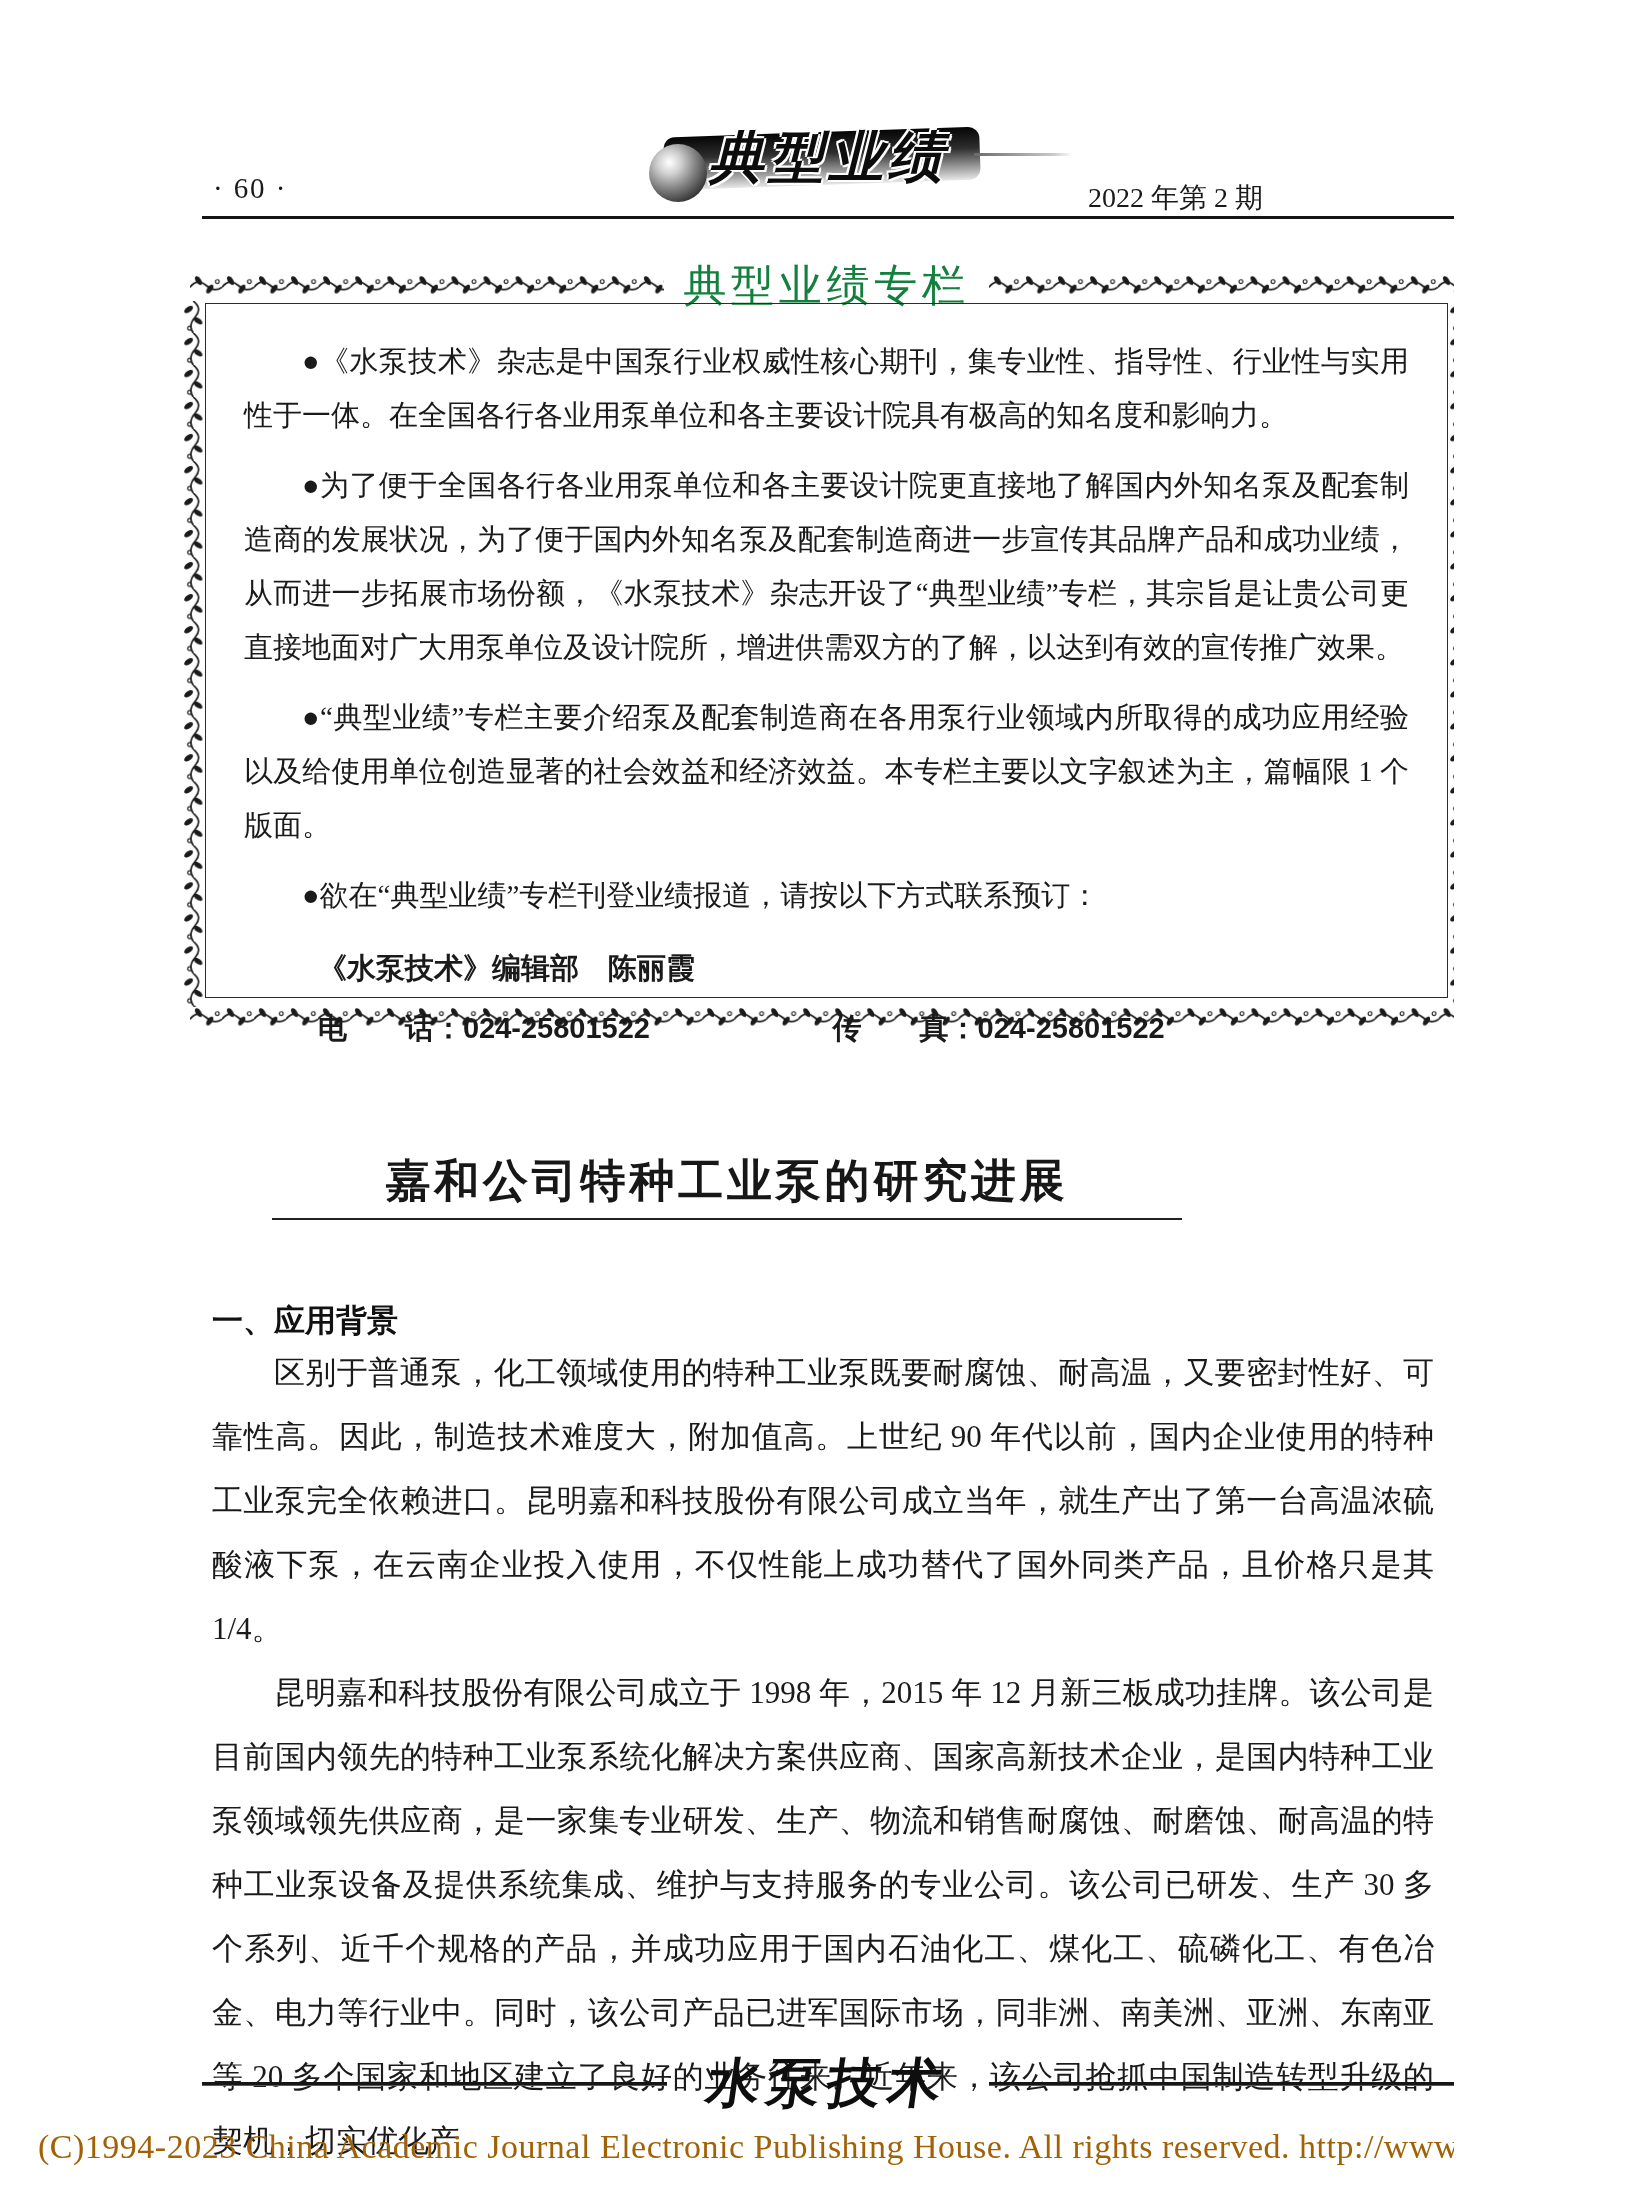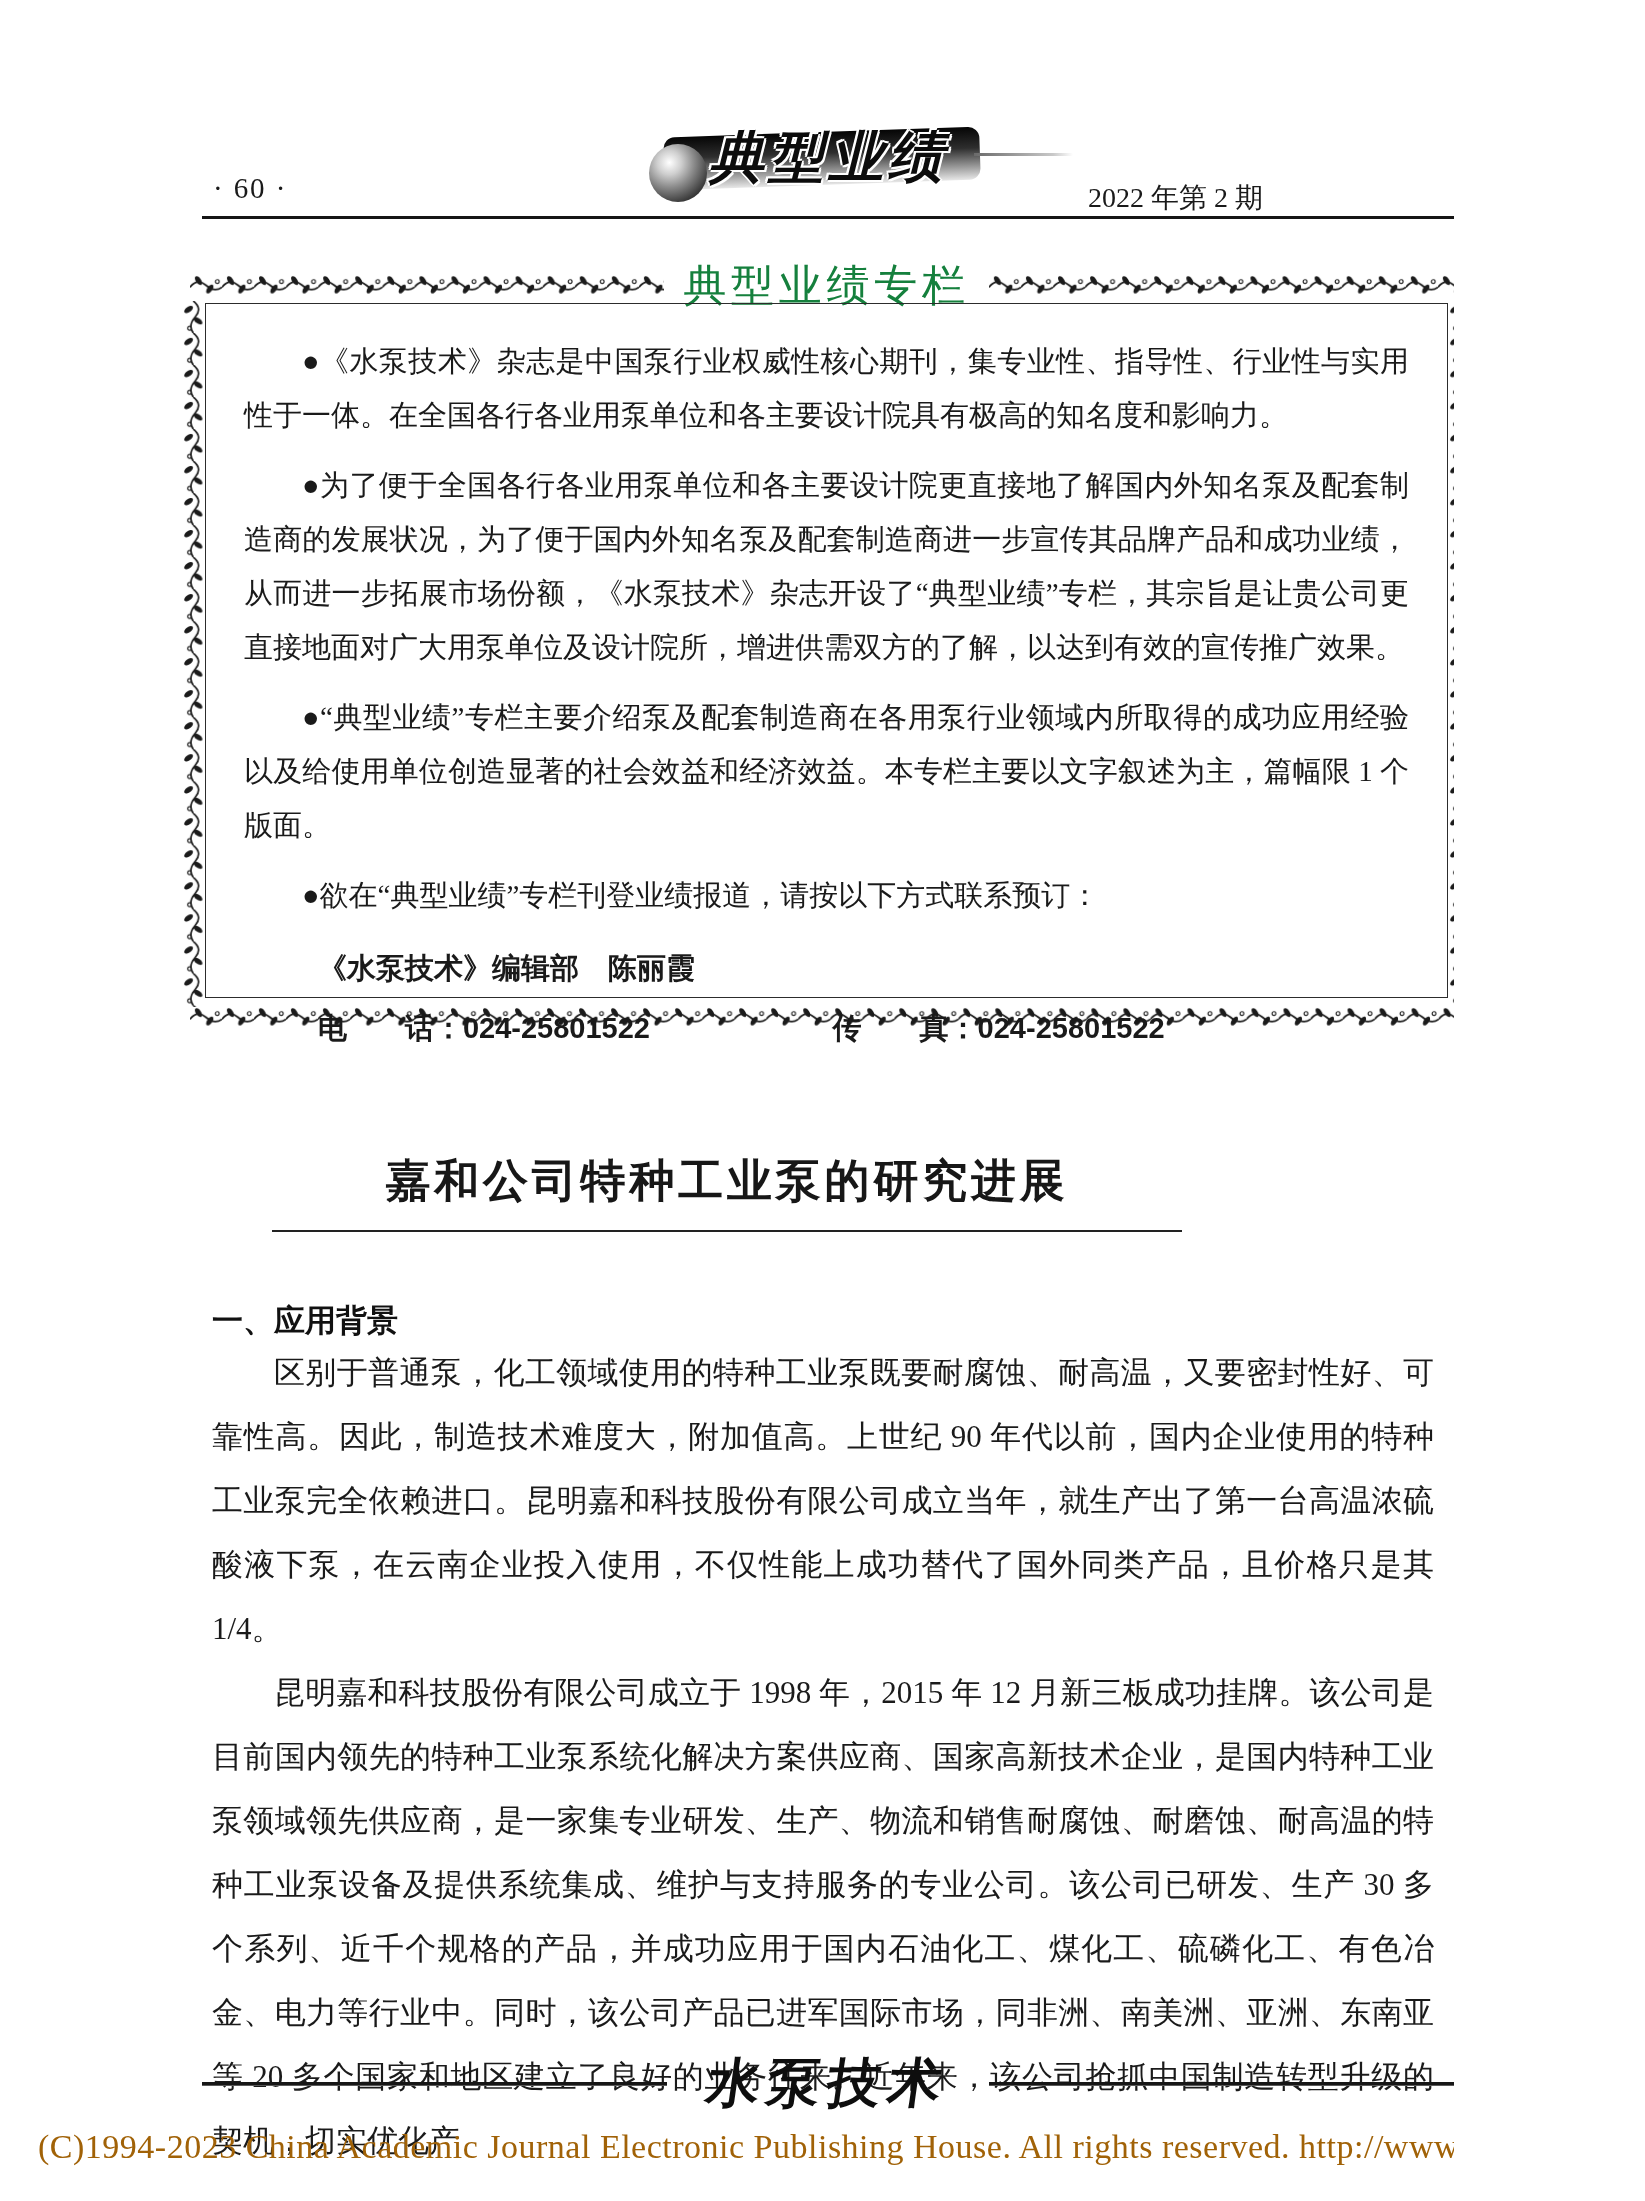--- a/index.html
+++ b/index.html
@@ -80,21 +80,21 @@
     font-weight:bold;font-size:29px;line-height:60px;
   }
   .contact-row .c-left{margin-left:3.1em;width:43%;white-space:nowrap;}
   .contact-row .c-right{white-space:nowrap;}
   
   .article-title-wrap{position:absolute;left:0;right:0;top:1151px;text-align:center;}
   .article-title{
     display:inline-block;
     font-family:"Liberation Sans","DejaVu Sans",sans-serif;
     font-weight:bold;font-size:45px;letter-spacing:3.8px;color:#171717;
-    padding:0 113px 19px 113px;
+    padding:0 113px 7px 113px;
     border-bottom:2.8px solid #222;
     white-space:nowrap;
   }
   .section-heading{
     position:absolute;left:212px;top:1300px;
     font-family:"Liberation Sans","DejaVu Sans",sans-serif;
     font-weight:bold;font-size:31px;color:#111;
   }
   .article-body{
     position:absolute;left:212px;top:1341px;width:1222px;

